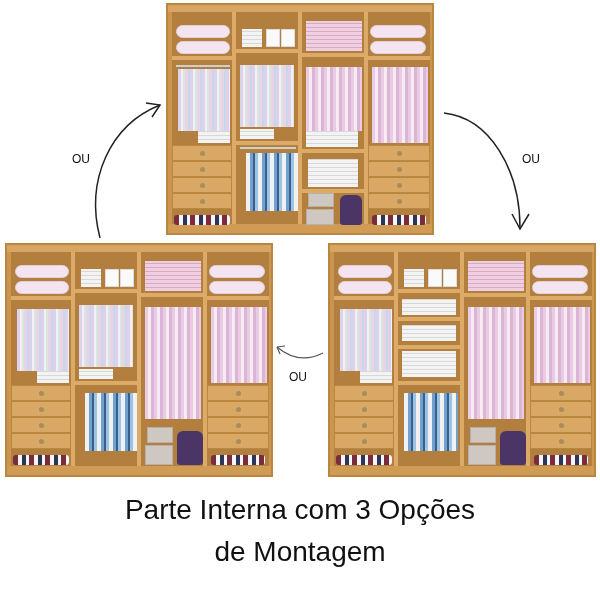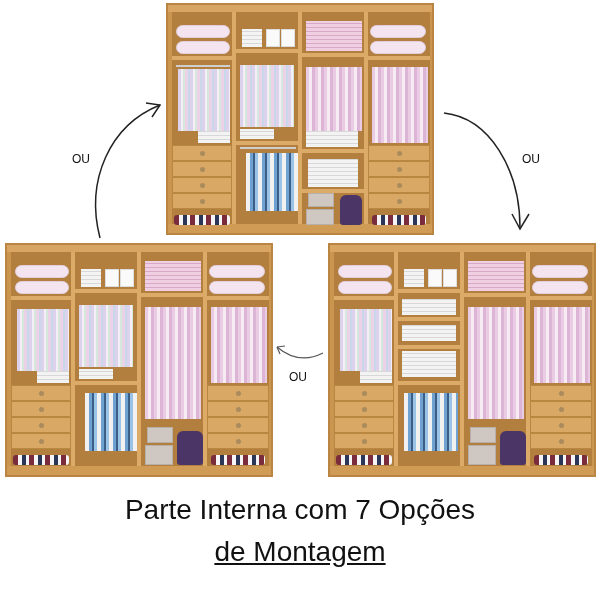--- a/index.html
+++ b/index.html
@@ -180,14 +180,14 @@
   <path d="M444 113 C 490 118, 520 170, 520 228" fill="none" stroke="#222" stroke-width="1.5"></path>
   <path d="M512 214 L 520 229 L 529 214" fill="none" stroke="#222" stroke-width="1.5"></path>
   <path d="M323 353 C 305 362, 290 358, 277 347" fill="none" stroke="#555" stroke-width="1.2"></path>
   <path d="M277 347 L 285 346 M277 347 L 280 354" fill="none" stroke="#555" stroke-width="1.2"></path>
 </svg>
 
 <div class="label-ou" style="left:72px;top:152px;">OU</div>
 <div class="label-ou" style="left:522px;top:152px;">OU</div>
 <div class="label-ou" style="left:289px;top:370px;">OU</div>
 
-<div class="caption" style="top:490px;">Parte Interna com 7 Opções</div>
-<div class="caption" style="top:532px;text-decoration:underline;">de Montagem</div>
+<div class="caption" style="top:490px;">Parte Interna com 3 Opções</div>
+<div class="caption" style="top:532px;">de Montagem</div>
 
 </body></html>

